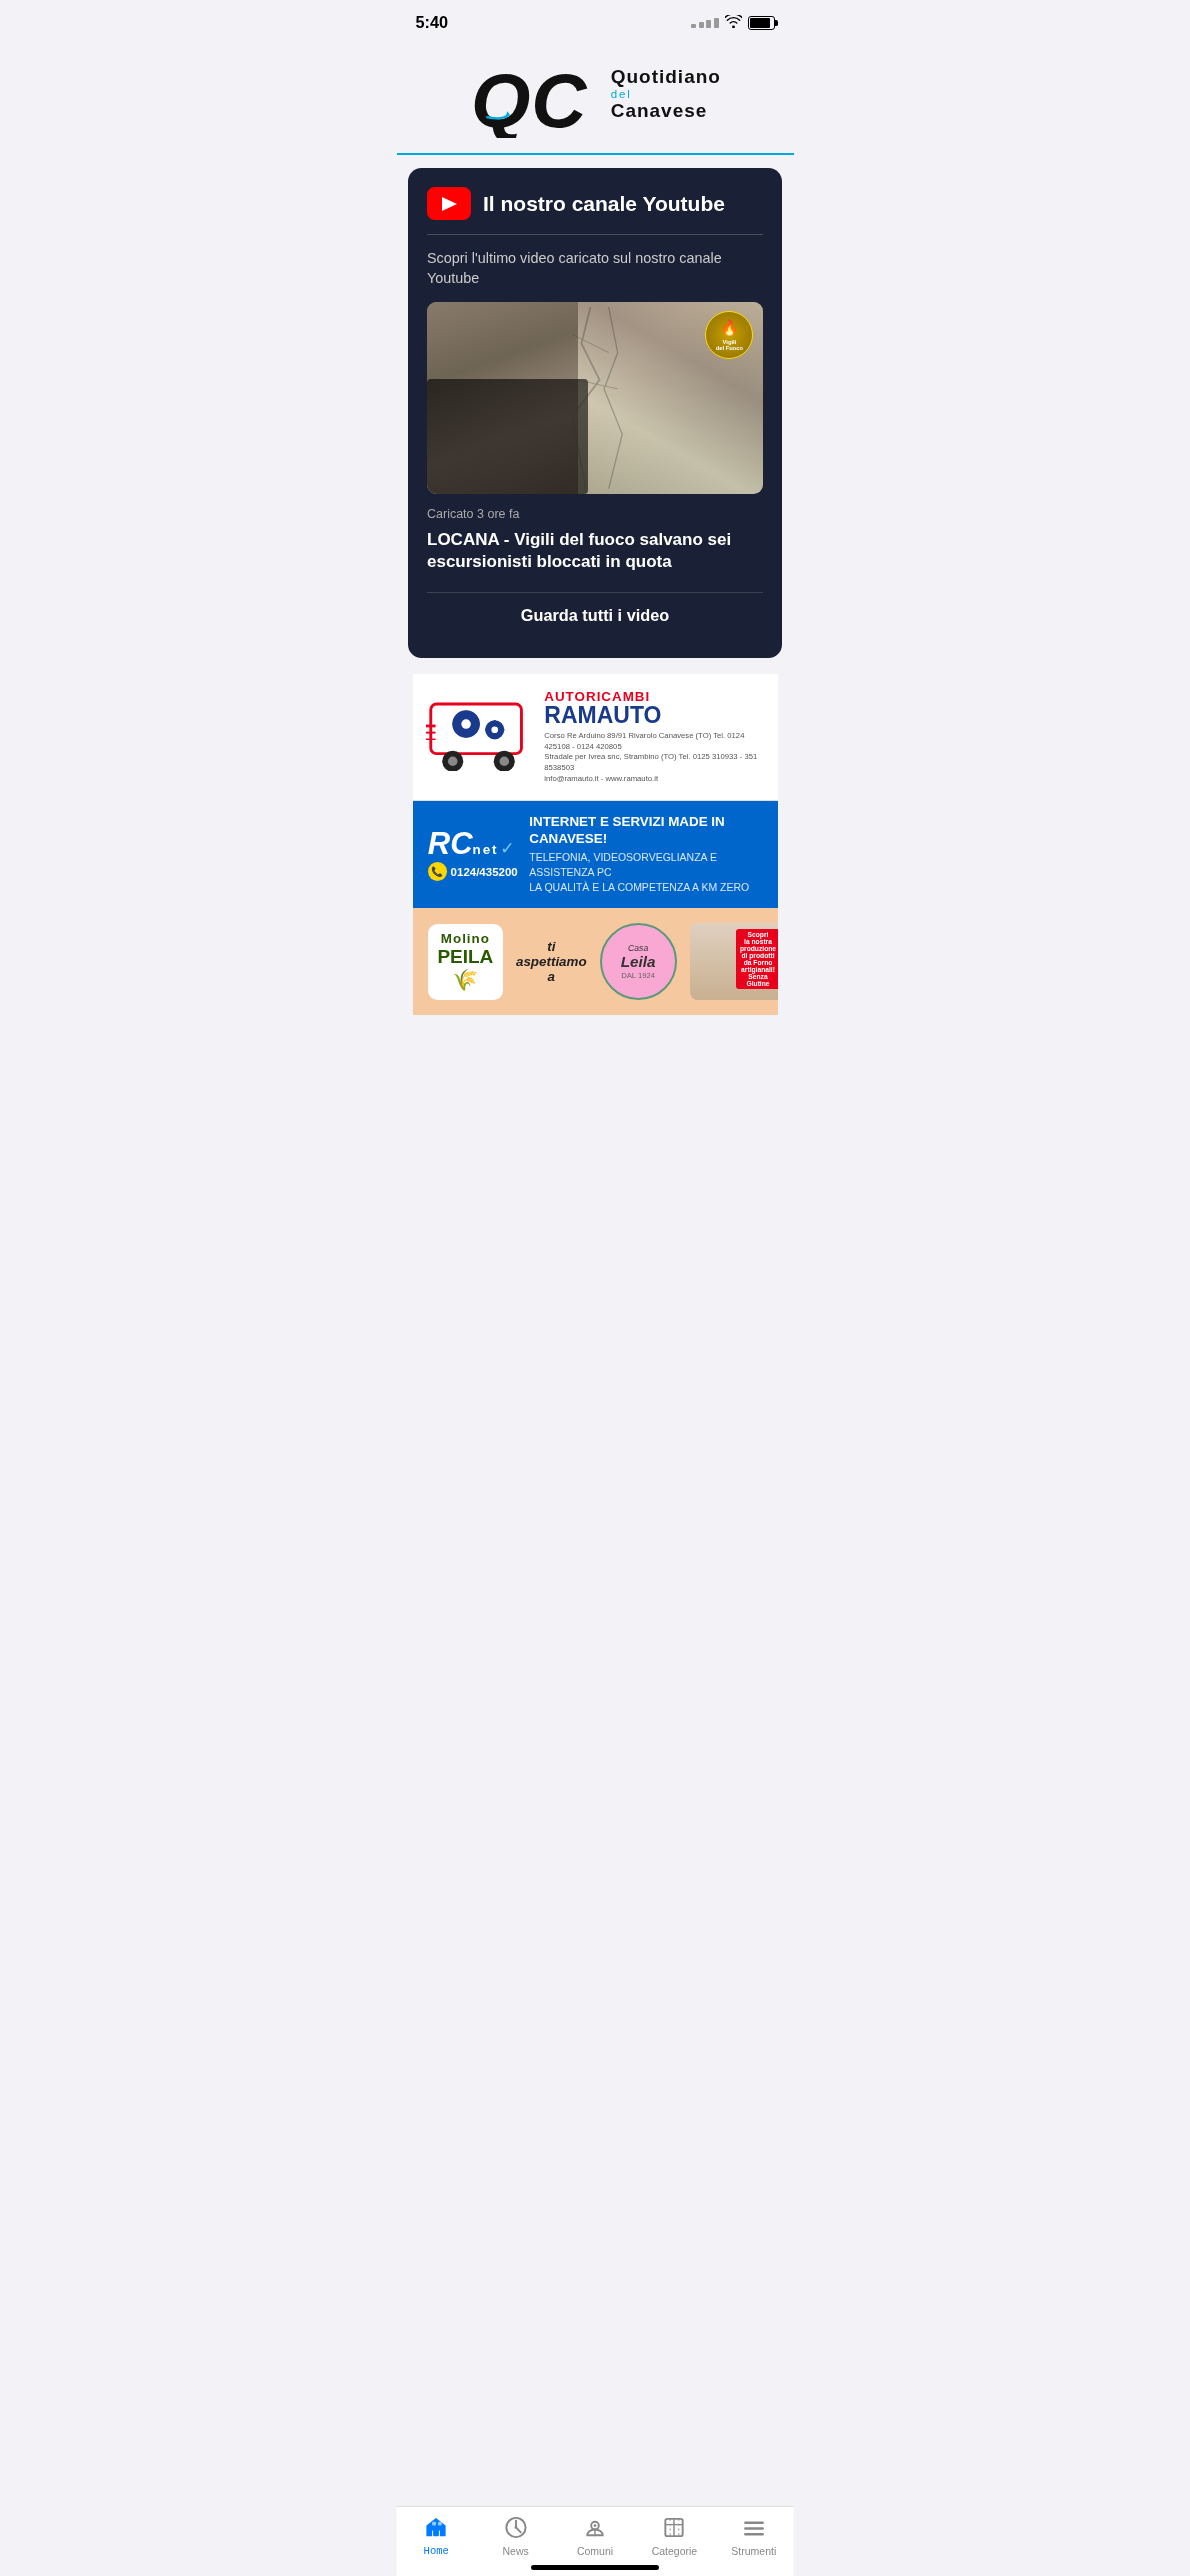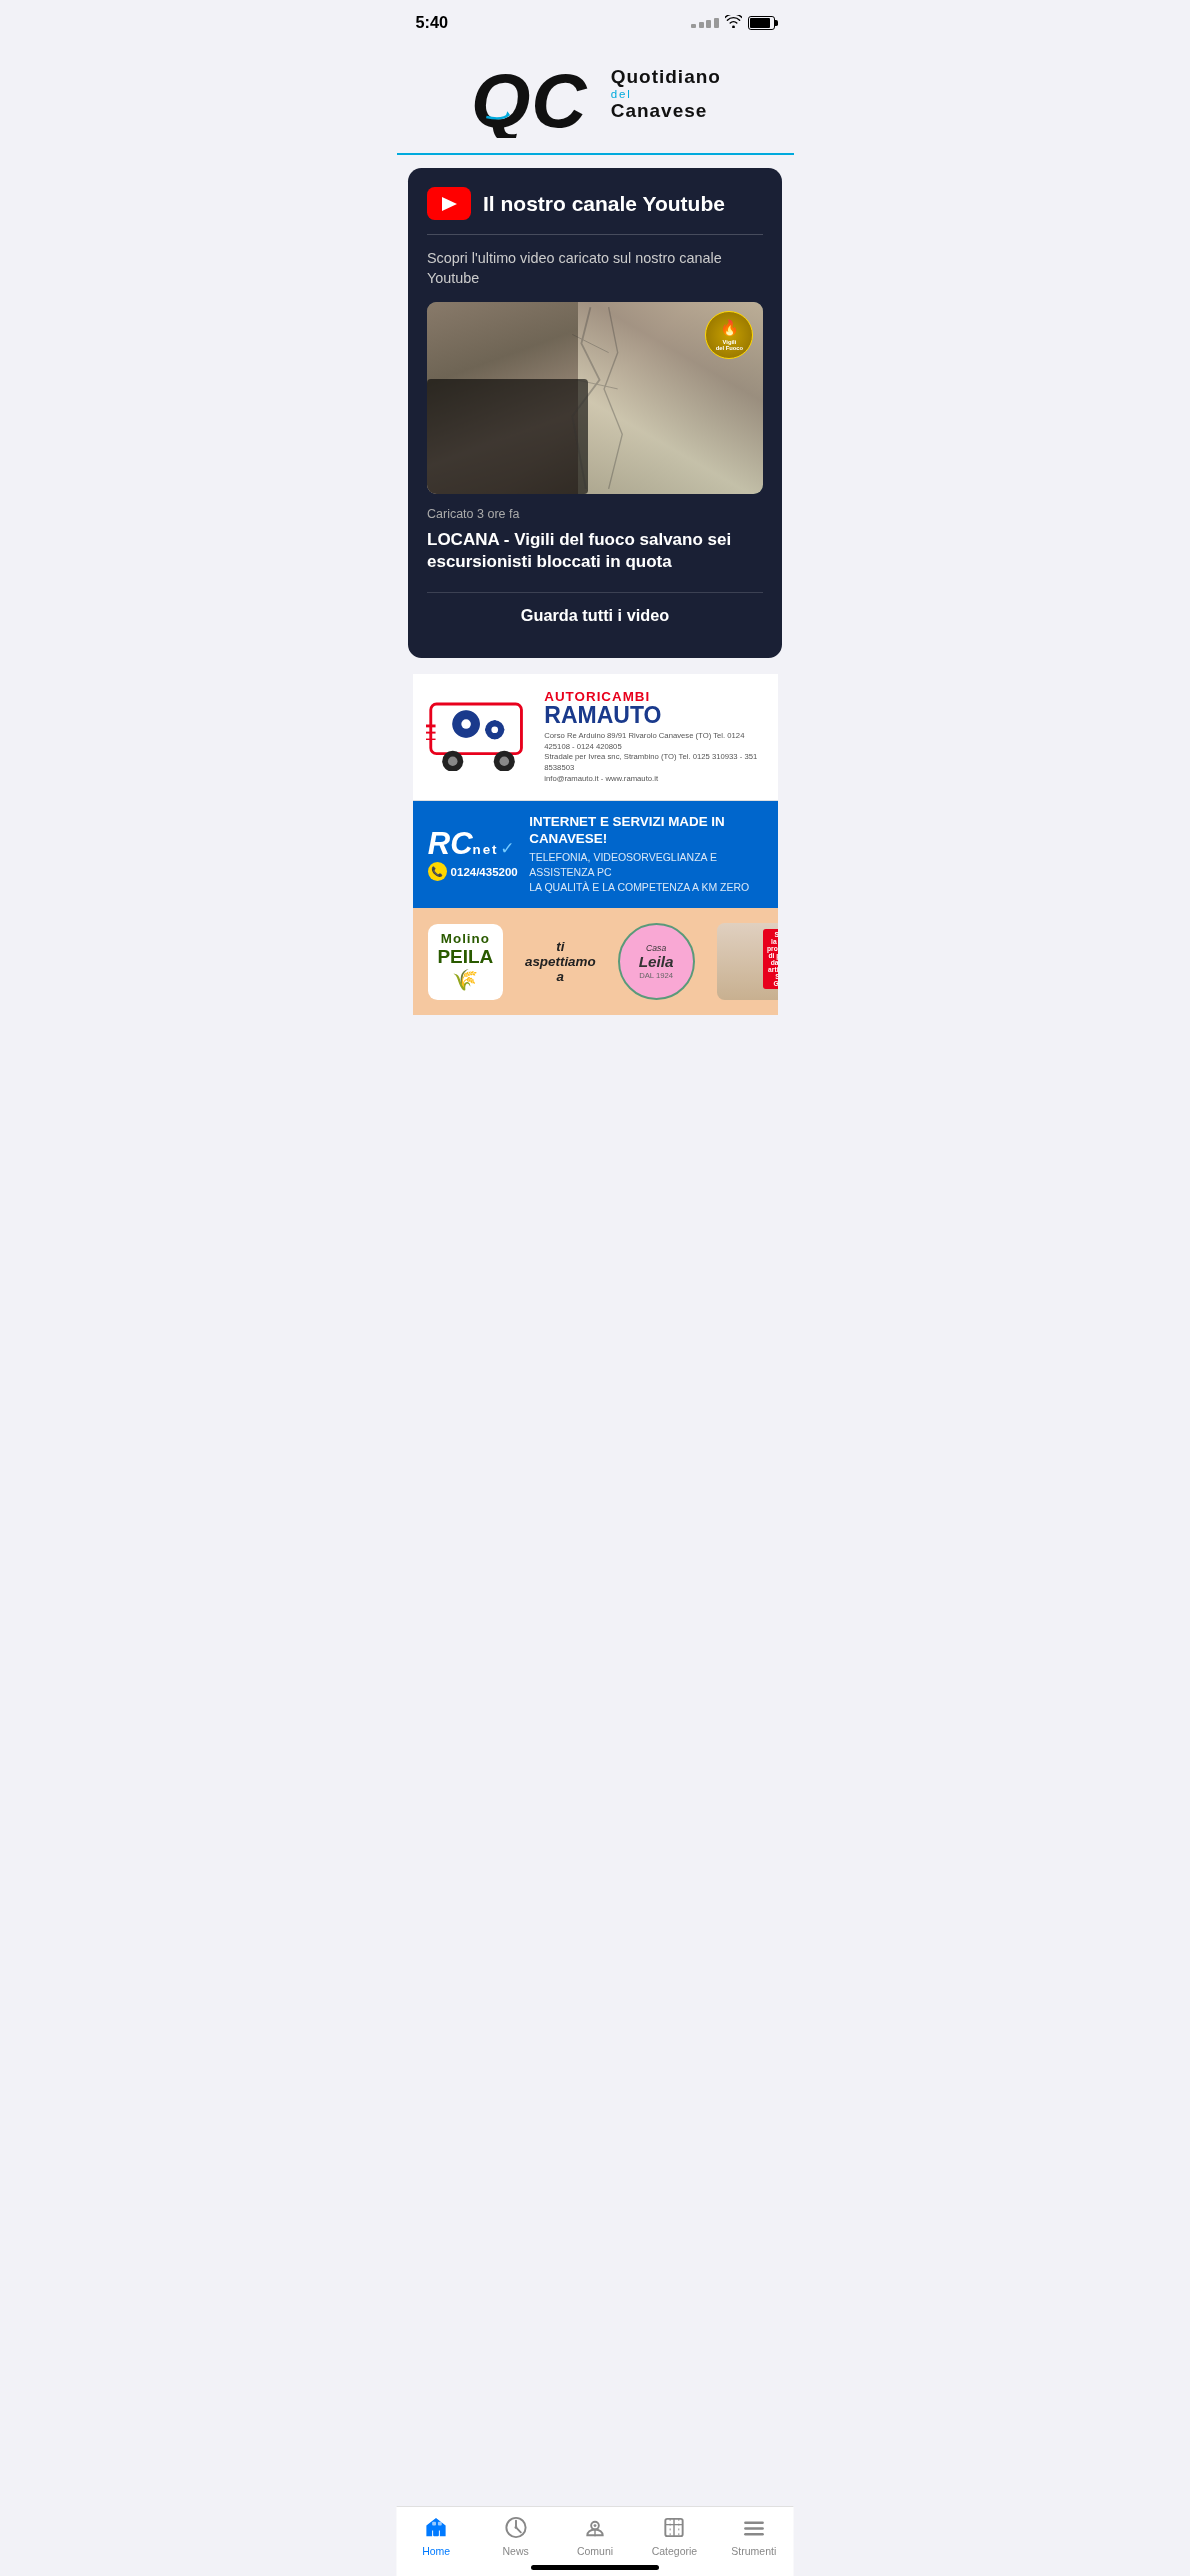--- a/index.html
+++ b/index.html
@@ -390,21 +390,21 @@
       margin-top: 3.8px;
       text-transform: uppercase;
     }
 
     
     .ad-molino {
       background: #f5c8a0;
       padding: 15.3px;
       display: flex;
       align-items: center;
-      gap: 22px;
+      gap: 13px;
       min-height: 96px;
     }
 
     .molino-left {
       flex-shrink: 0;
       text-align: center;
     }
 
     .molino-logo {
       background: #fff;
@@ -536,20 +536,21 @@
       justify-content: center;
     }
 
     .nav-label {
       font-size: 10.5px;
       color: #888;
     }
 
     .nav-label.active {
       color: #007aff;
+      font-family: Liberation Mono, monospace;
     }
 
     .nav-item.active .nav-icon svg {
       fill: #007aff;
     }
 
     
     .bottom-indicator {
       position: fixed;
       bottom: 5.8px;

